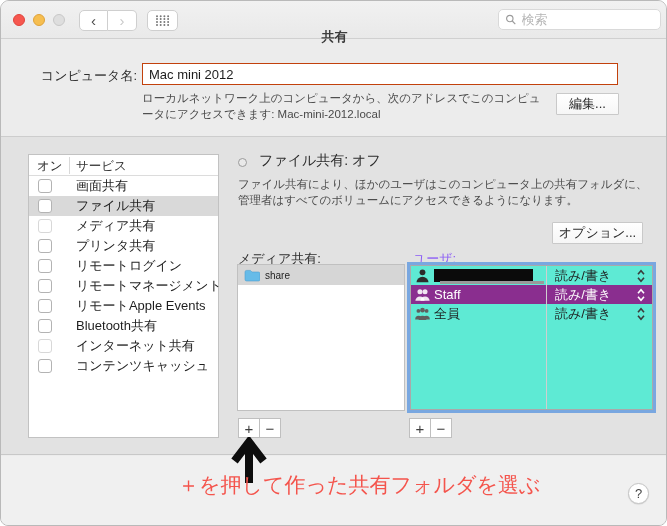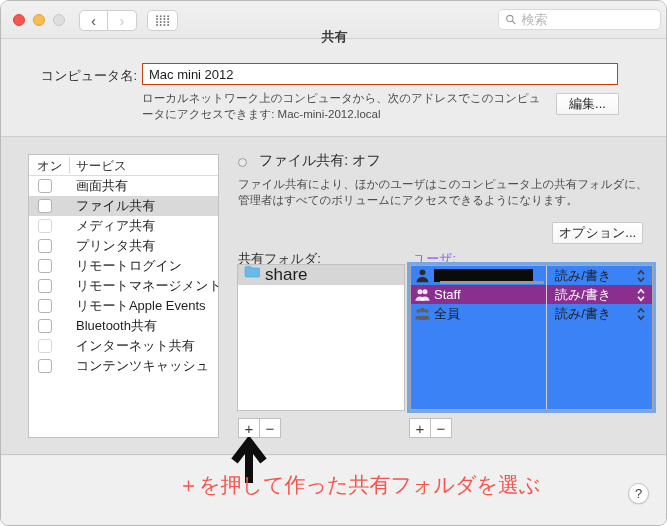--- a/index.html
+++ b/index.html
@@ -56,26 +56,26 @@
   
   .status-circle { position:absolute; left:237px; top:157px; width:9px; height:9px; border-radius:50%;
     border:1px solid #9b9b9b; background:#e9e9e9; }
   .status-label { position:absolute; left:258px; top:151px; font-size:14px; color:#2b2b2b; }
   .fs-desc { position:absolute; left:237px; top:176px; width:414px; font-size:11.5px; line-height:15.5px; color:#4a4a4a; }
   .options-btn { position:absolute; left:551px; top:221px; width:91px; height:22px; }
   
   .sf-label { position:absolute; left:237px; top:249px; font-size:13px; color:#2e2e2e; }
   .u-label { position:absolute; left:412px; top:249px; font-size:13px; color:#8b5cf6; }
   .folders-list { position:absolute; left:236px; top:263px; width:168px; height:147px; background:#fff; border:1px solid #c0c0c0; }
-  .folder-row { height:20px; display:flex; align-items:flex-start; font-size:17px; color:#1e1e1e; }
+  .folder-row { height:20px; display:flex; align-items:center; font-size:10px; color:#1e1e1e; }
   .folder-row.selected { background:#d6d6d6; }
   .folder-row svg { margin-left:6px; flex:none; }
   .folder-name { margin-left:5px; }
   
-  .users-table { position:absolute; left:409px; top:264px; width:243px; height:145px; background:#3b82f6;
+  .users-table { position:absolute; left:409px; top:264px; width:243px; height:145px; background:#5eead4;
     border:1px solid #a9a9a9; box-shadow:0 0 0 3px var(--focus); }
   .col-div { position:absolute; left:135px; top:0; width:1px; height:100%; background:#cfcfcf; }
   .user-row { position:relative; height:19px; display:flex; align-items:center; font-size:13px; color:#1c1c1c; }
   .user-row.selected { background:var(--sel); color:#fff; }
   .u-icon { width:16px; height:16px; margin-left:4px; flex:none; }
   .u-icon svg { width:15px; height:15px; fill:#2c2c2c; }
   .u-icon.gray svg { fill:#5f5f5f; }
   .user-row.selected .u-icon svg { fill:rgba(255,255,255,0.88); }
   .u-name { margin-left:3px; flex:1; display:flex; align-items:center; position:relative; }
   .redact { width:99px; height:13px; background:#0b0b0b; }
@@ -202,21 +202,21 @@
     <span class="svc-label">コンテンツキャッシュ</span>
   </div>
       </div>
   </div>
 
   <div class="status-circle"></div>
   <div class="status-label">ファイル共有: オフ</div>
   <div class="fs-desc">ファイル共有により、ほかのユーザはこのコンピュータ上の共有フォルダに、管理者はすべてのボリュームにアクセスできるようになります。</div>
   <div class="btn options-btn">オプション...</div>
 
-  <div class="sf-label">共有フォルダ:</div>
+  <div class="sf-label">メディア共有:</div>
   <div class="folders-list">
       <div class="folder-row selected">
     <svg width="16" height="13" viewBox="0 0 16 13">
       <path d="M1,3 q0,-1.6 1.6,-1.6 h3.8 l1.6,1.6 h6.4 q1.6,0 1.6,1.6 v5.8 q0,1.6 -1.6,1.6 h-11.8 q-1.6,0 -1.6,-1.6 z" fill="#66bbe8" stroke="#4e9fd0" stroke-width="0.6"></path>
     </svg>
     <span class="folder-name">share</span>
   </div>
     </div>
 
   <div class="u-label">ユーザ:</div>

